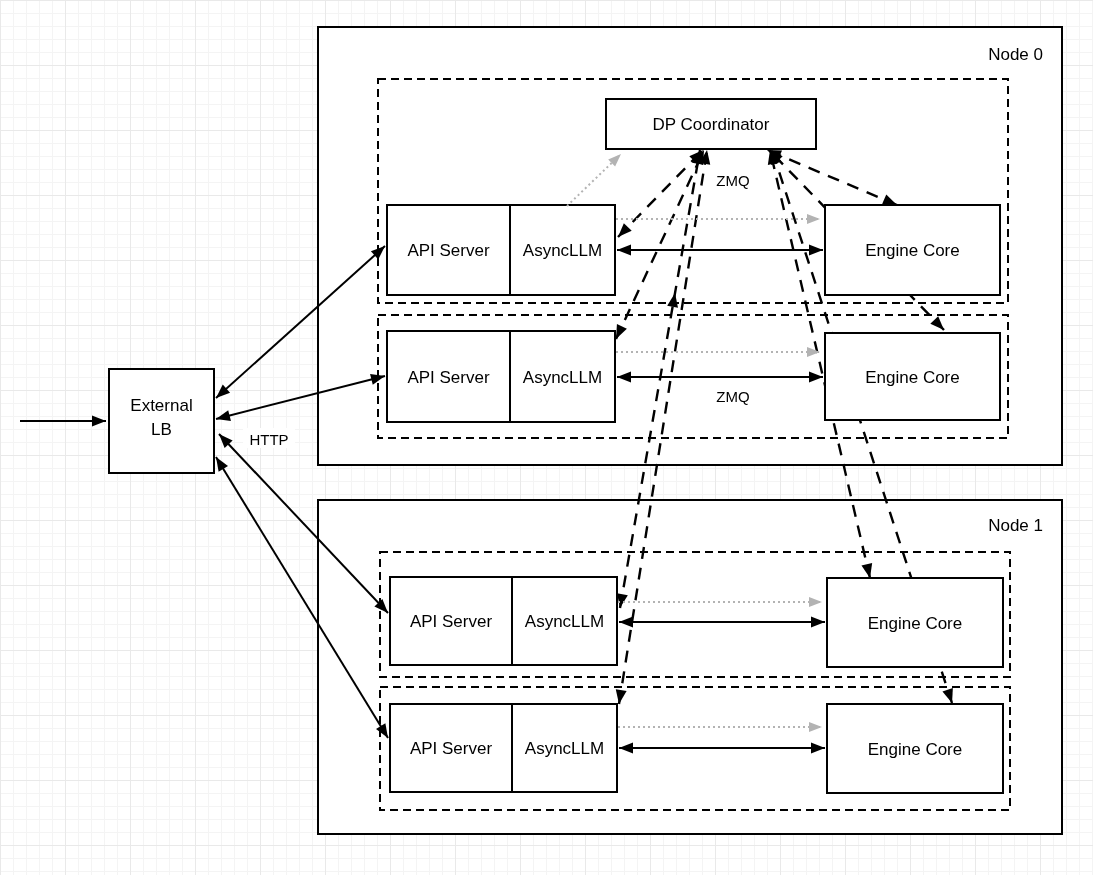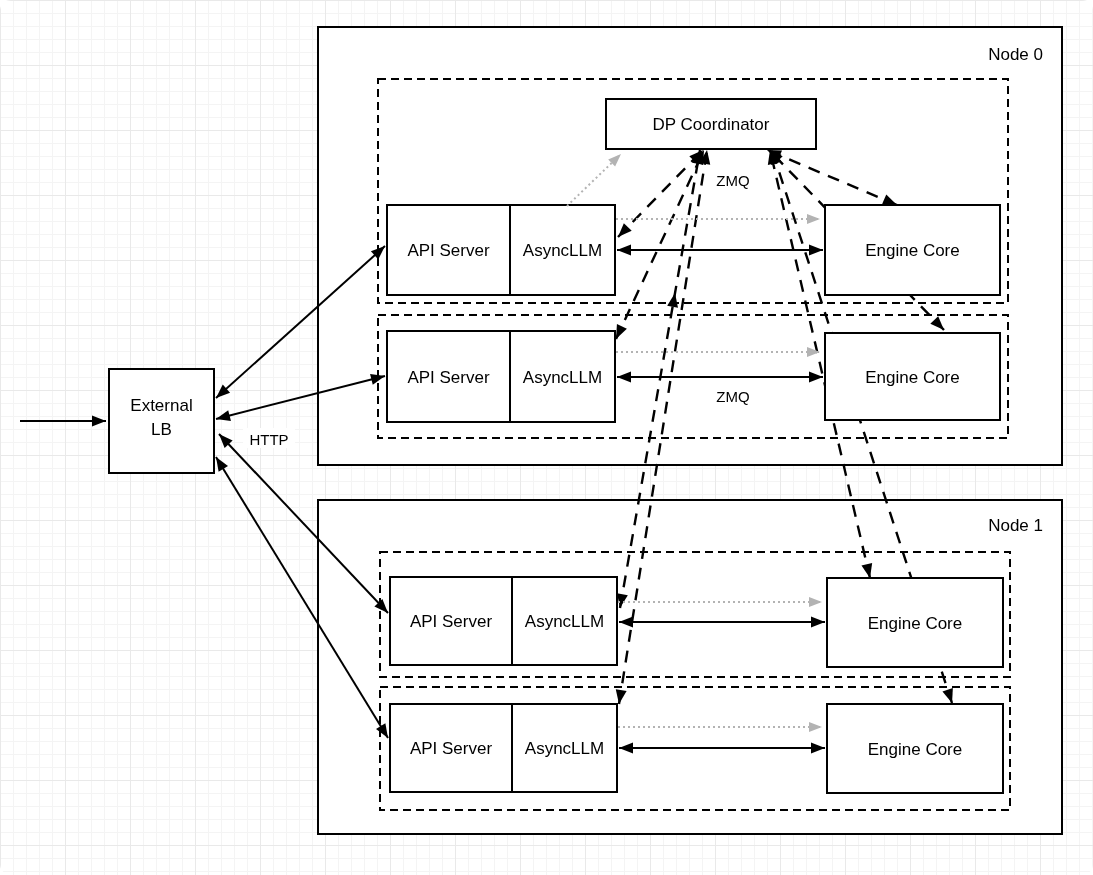--- a/index.html
+++ b/index.html
@@ -8,21 +8,20 @@
     width:1093px;height:875px;
     background-color:#ffffff;
     background-image:
       linear-gradient(to right, #e9e9e9 1px, transparent 1px),
       linear-gradient(to bottom, #e9e9e9 1px, transparent 1px),
       linear-gradient(to right, #f4f4f4 1px, transparent 1px),
       linear-gradient(to bottom, #f4f4f4 1px, transparent 1px);
     background-size:65px 65px,65px 65px,13px 13px,13px 13px;
     font-family:"Liberation Sans", sans-serif;
     overflow:hidden;
-    border-radius:11px;
   }
   svg text{
     font-family:"Liberation Sans", sans-serif;
     fill:#000000;
   }
 </style>
 </head>
 <body>
 
 <div class="stage">

